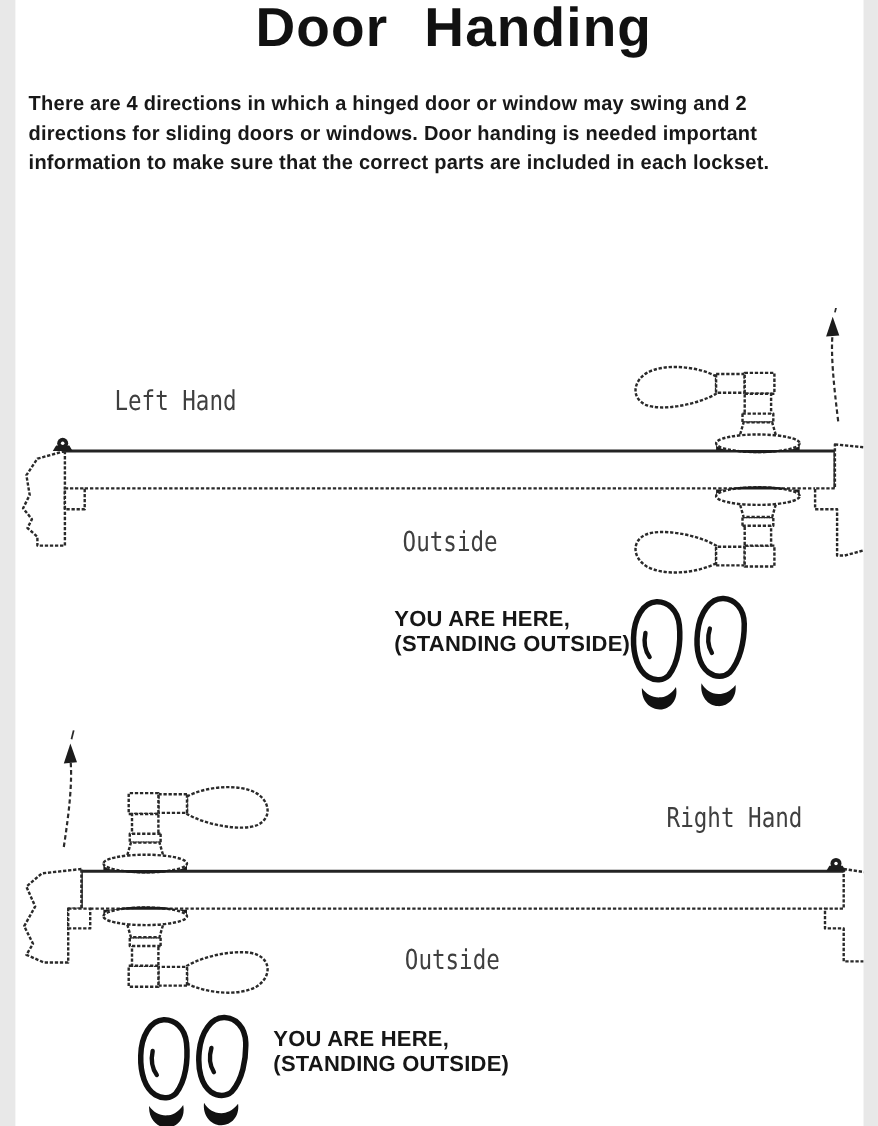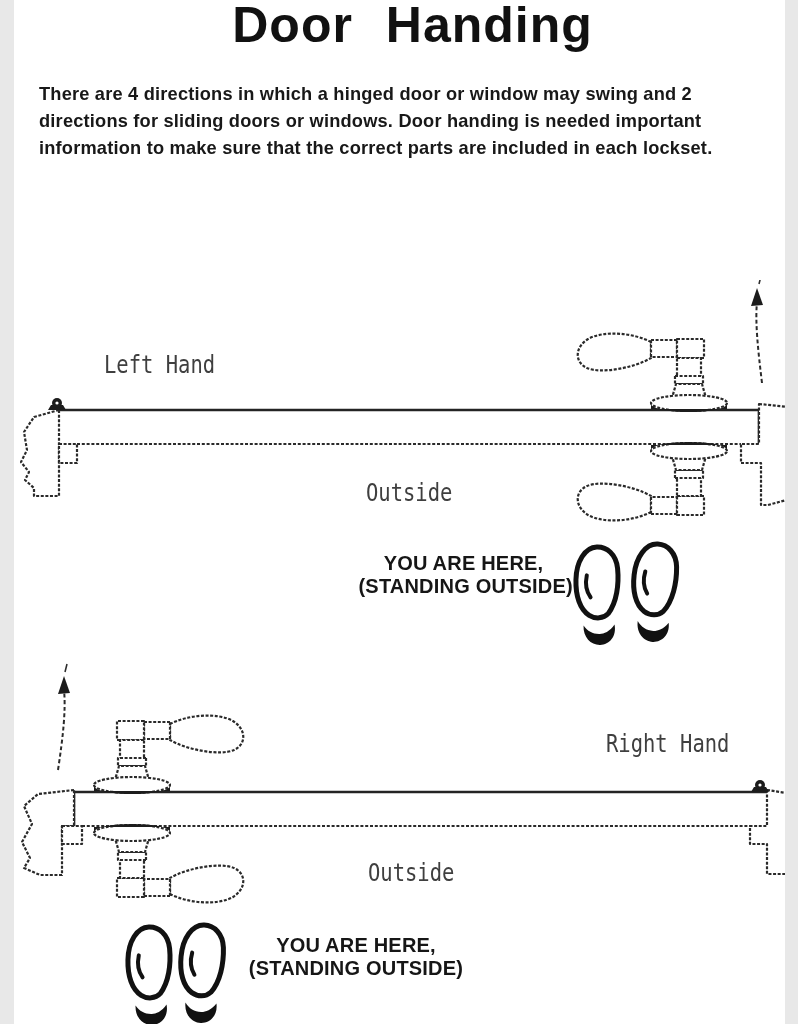--- a/index.html
+++ b/index.html
@@ -7,32 +7,32 @@
     position:relative;width:771px;height:1024px;background:#ffffff;
     margin:0 auto;overflow:hidden;
     font-family:"Liberation Sans",sans-serif;color:#1c1c1c;
   }
   .abs{position:absolute;}
   .title{
     left:0;top:-4px;width:798px;text-align:center;
     font-size:50px;font-weight:bold;letter-spacing:1px;word-spacing:18px;
     color:#111;
   }
-  .body-par{left:25px;white-space:nowrap;}
+  .body-par{left:12px;white-space:nowrap;}
   .body-line{
     font-size:18.5px;font-weight:700;letter-spacing:.2px;line-height:27px;
     transform:scaleX(.985);transform-origin:left;color:#181818;
   }
   .cad{
     font-family:"DejaVu Sans Mono",monospace;font-size:25px;font-weight:400;
     color:#2f2f2f;white-space:nowrap;transform:scaleX(.82);transform-origin:left;
     opacity:.92;
   }
   .marker{
-    text-align:center;font-weight:bold;font-size:20px;line-height:23px;
+    text-align:left;font-weight:bold;font-size:20px;line-height:23px;
     letter-spacing:.2px;color:#161616;white-space:nowrap;
   }
   svg{position:absolute;left:0;display:block;}
   .ol{fill:#ffffff;stroke:#2a2a2a;stroke-width:2.2;stroke-linejoin:round;stroke-dasharray:3,1.6;}
   .sol{fill:none;stroke:#242424;stroke-width:2.6;}
   .dot{fill:none;stroke:#2a2a2a;stroke-width:2.2;stroke-dasharray:3,1.8;}
   .drk{fill:#1c1c1c;stroke:none;}
   .arrowline{fill:none;stroke:#2b2b2b;stroke-width:2;stroke-dasharray:4,2.6;}
 </style>
 </head>

